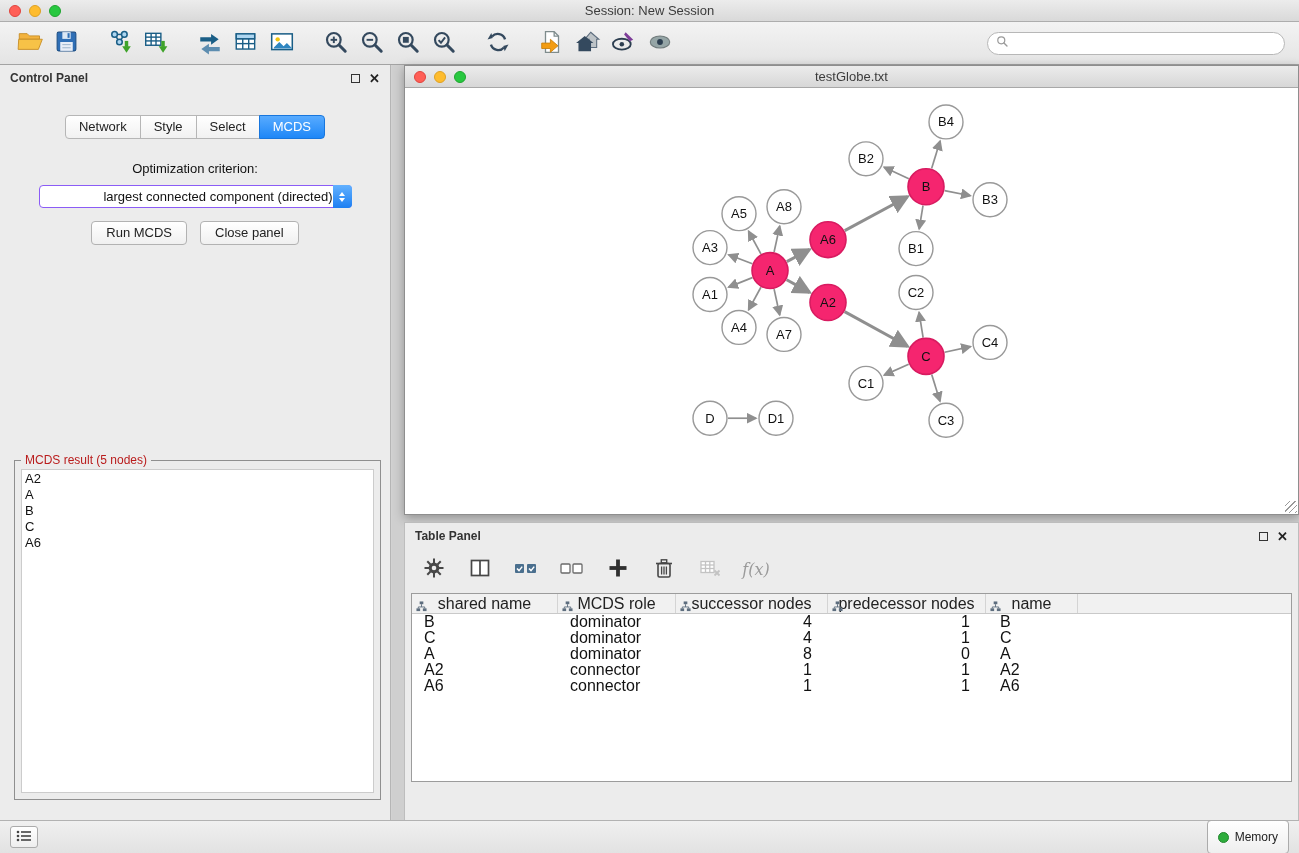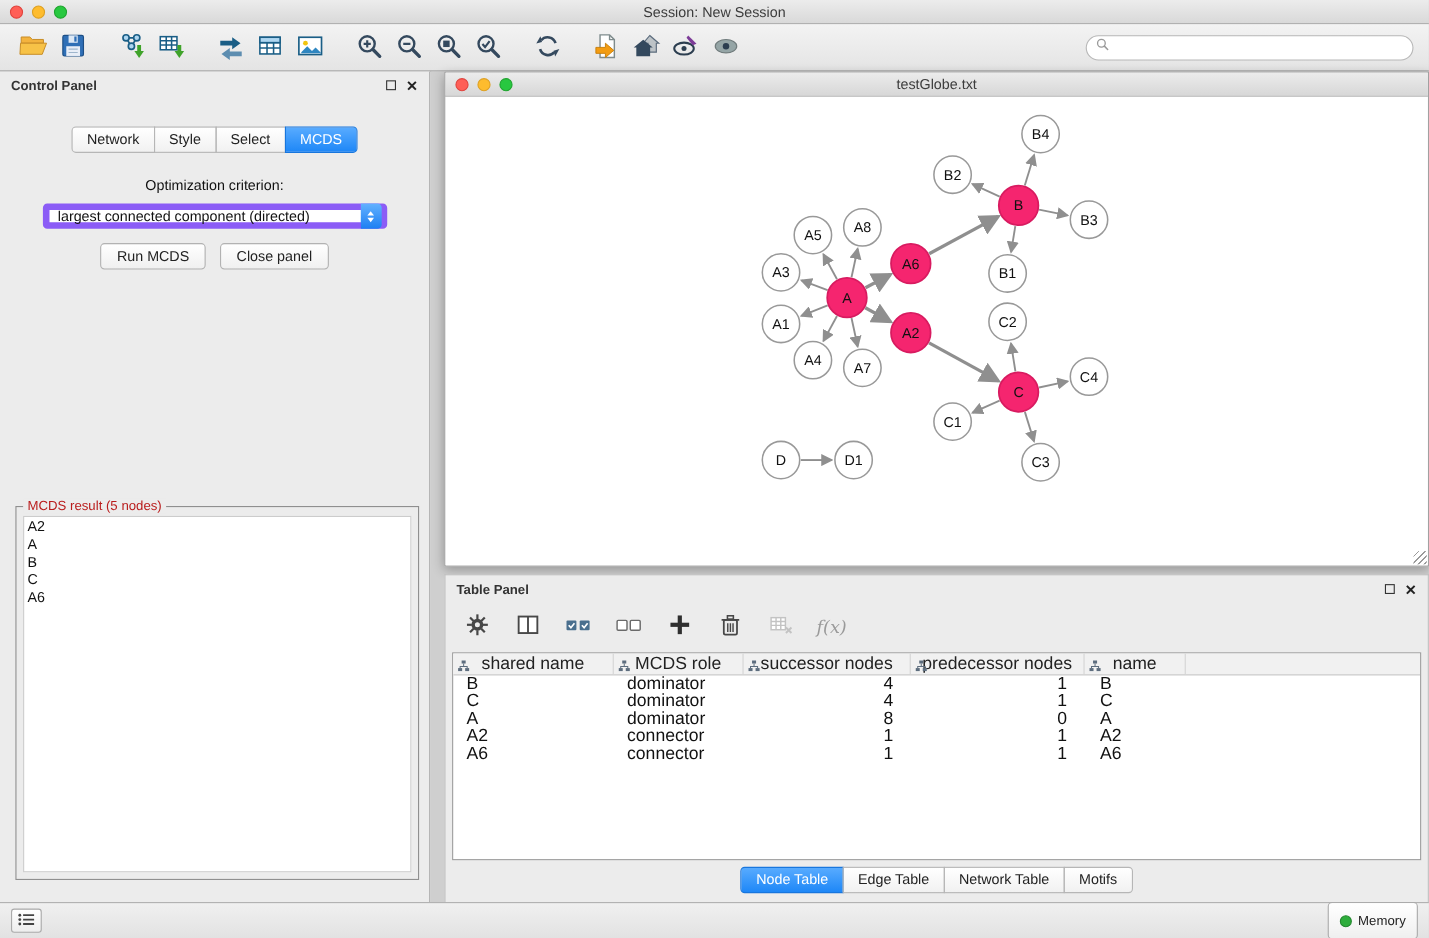--- a/index.html
+++ b/index.html
@@ -40,21 +40,21 @@
   .close-glyph { font-size:13px; font-weight:bold; color:#222; line-height:9px; }
   .cp-tabs, .table-tabs { display:flex; justify-content:center; }
   .cp-tabs { margin-top:24px; }
   .seg-tab { font-family:inherit; font-size:13px; padding:3px 13px 4px;
     background:linear-gradient(#ffffff,#f1f1f1); border:1px solid #b6b6b6; margin-left:-1px; color:#222; }
   .seg-tab:first-child { border-radius:4px 0 0 4px; margin-left:0; }
   .seg-tab:last-child { border-radius:0 4px 4px 0; }
   .seg-tab.active { background:linear-gradient(#58abff,#1e87f7); border-color:#1876dd; color:#fff; }
   .opt-label { text-align:center; font-size:13px; color:#111; margin-top:22px; }
   .combo { position:relative; width:313px; height:23px; margin:9px auto 0;
-    background:#fff; border:6px solid #8b5cf6; border-radius:4px; display:flex; align-items:center; }
+    background:#fff; border:1px solid #8b5cf6; border-radius:4px; display:flex; align-items:center;text-align:right; }
   .combo-text { font-size:13px; color:#111; padding-left:8px; flex:1; white-space:nowrap; overflow:hidden; }
   .combo-stepper { width:19px; height:23px; margin:-1px -1px -1px 0; border-radius:0 4px 4px 0;
     background:linear-gradient(#62b1ff,#1d7ff2); display:flex; flex-direction:column; align-items:center; justify-content:center; gap:2px; }
   .tri-up { width:0; height:0; border-left:3.5px solid transparent; border-right:3.5px solid transparent; border-bottom:4.5px solid #fff; }
   .tri-down { width:0; height:0; border-left:3.5px solid transparent; border-right:3.5px solid transparent; border-top:4.5px solid #fff; }
   .btn-row { display:flex; justify-content:center; gap:13px; margin-top:13px; }
   .mac-btn { font-family:inherit; font-size:13px; color:#222; padding:3px 14px 4px;
     background:linear-gradient(#ffffff,#f0f0f0); border:1px solid #b2b2b2; border-radius:4px; }
   .result-box { position:absolute; left:14px; right:9px; top:395px; bottom:20px;
     border:1px solid #8f8f8f; }
@@ -651,26 +651,20 @@
             </div>
             <div class="trow">
               <div class="tcell c0">A6</div>
               <div class="tcell c1">connector</div>
               <div class="tcell c2 num">1</div>
               <div class="tcell c3 num">1</div>
               <div class="tcell c4">A6</div>
             </div>
           </div>
       </div>
-      <div class="table-tabs">
-          <button class="seg-tab active">Node Table</button>
-          <button class="seg-tab">Edge Table</button>
-          <button class="seg-tab">Network Table</button>
-          <button class="seg-tab">Motifs</button>
-        </div>
     </div>
   </div>
 </div>
 
 <div class="statusbar">
   <button class="sb-left-btn">
       <span>
     <svg viewBox="0 0 16 14" width="16" height="14">
           <g stroke="#444" stroke-width="1.6">
             <line x1="5" y1="3" x2="15" y2="3"></line>

